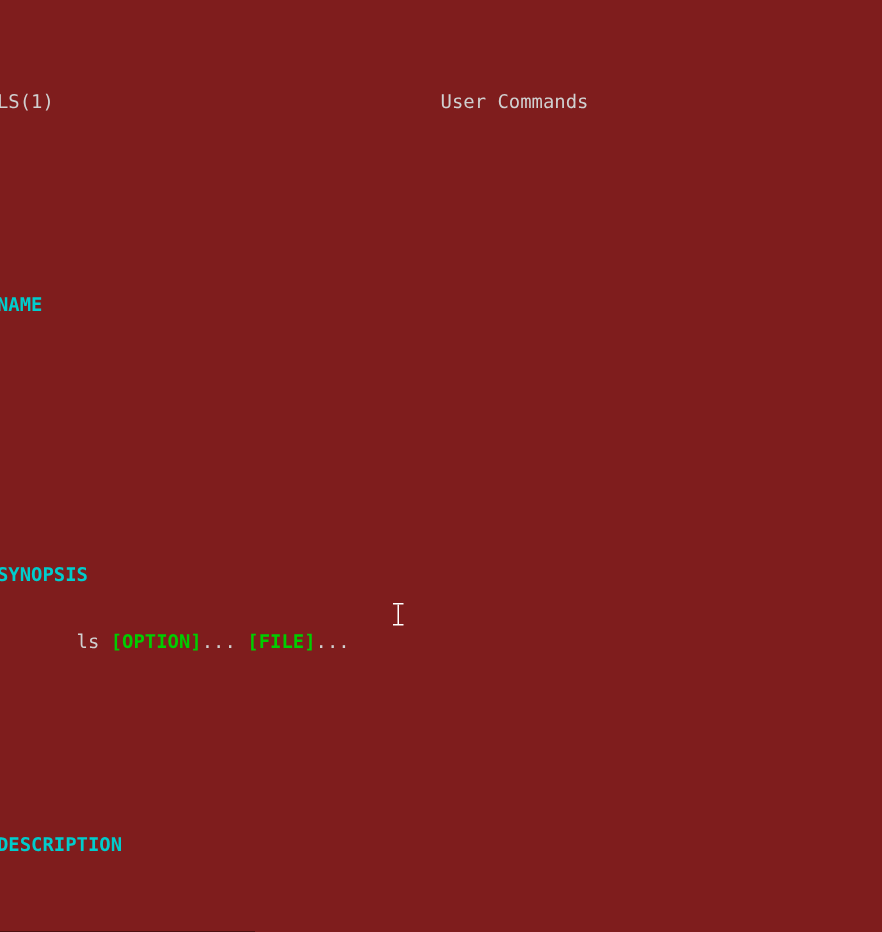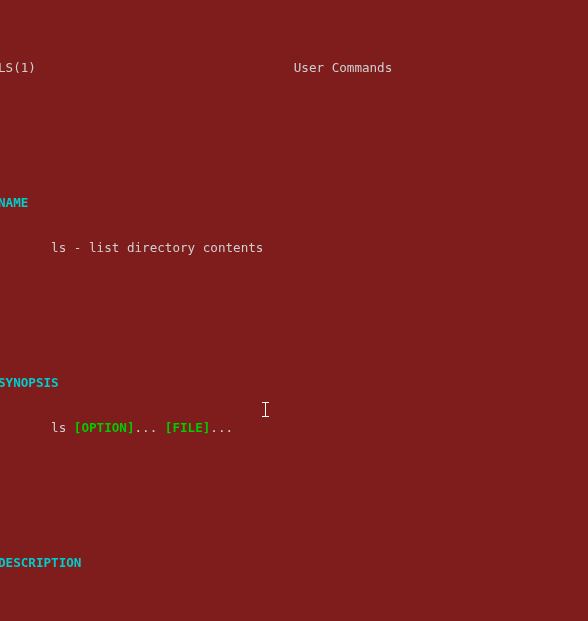--- a/index.html
+++ b/index.html
@@ -78,21 +78,21 @@
 
   <div id="page">
 
     
     <div class="line"><span class="title">LS(1)</span><span class="title">                                  </span><span class="title">User Commands</span><span class="title">                                </span></div>
 
     <div class="line blank"> </div>
 
     
     <div class="line"><span class="hdr">NAME</span></div>
-    <div class="line"><span class="txt">       </span><span class="txt">ls - list directory contents</span></div>
+    <div class="line"><span class="txt">       </span></div>
 
     <div class="line blank"> </div>
 
     
     <div class="line"><span class="hdr">SYNOPSIS</span></div>
     <div class="line"><span class="txt">       </span><span class="txt">ls </span><span class="var">[OPTION]</span><span class="txt">... </span><span class="var">[FILE]</span><span class="txt">...</span></div>
 
     <div class="line blank"> </div>
 
     

